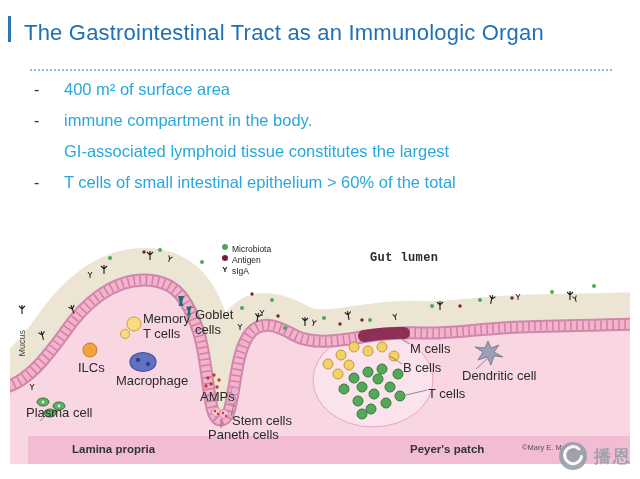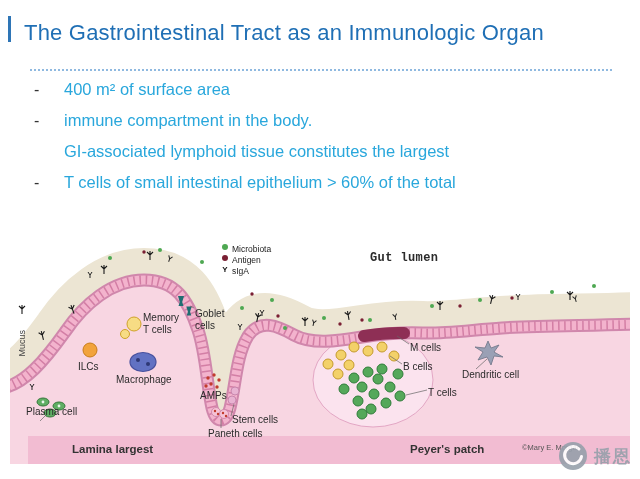--- a/index.html
+++ b/index.html
@@ -11,21 +11,21 @@
 
   .bullets{position:absolute;left:34px;top:74px;width:575px;}
   .bullet{display:flex;}
   .bullet .marker{width:30px;color:#333;font-size:16px;line-height:31px;}
   .bullet .btext{flex:1;color:#29a7dc;font-size:16.5px;}
   .bullet .bline{line-height:31px;}
 
   .diagram{position:absolute;left:10px;top:238px;width:620px;height:230px;}
   .diagram svg{position:absolute;left:0;top:0;}
 
-  .dl{position:absolute;font-size:10px;color:#2b2b2b;line-height:1.15;white-space:nowrap;}
+  .dl{position:absolute;font-size:13px;color:#2b2b2b;line-height:1.15;white-space:nowrap;}
   .dl.wrap{white-space:normal;}
   .dl.big{font-size:11.5px;font-weight:bold;color:#333;}
   .dl.credit{font-size:7.5px;color:#555;}
   .dl.gutlumen{font-size:12px;font-weight:bold;color:#2b2b2b;letter-spacing:.4px;}
   .dl.mucus{transform:rotate(-90deg);transform-origin:center;color:#444;font-size:9px;}
 
   .legend{position:absolute;left:212px;top:6px;}
   .lrow{display:flex;align-items:flex-start;gap:4px;height:11px;font-size:8.5px;color:#222;}
   .dot{width:6px;height:6px;border-radius:50%;}
   .dot.green{background:#4ea852;}
@@ -246,21 +246,21 @@
     <div class="dl" style="left:68px;top:123px;">ILCs</div>
     <div class="dl" style="left:106px;top:136px;">Macrophage</div>
     <div class="dl" style="left:190px;top:152px;">AMPs</div>
     <div class="dl" style="left:222px;top:176px;">Stem cells</div>
     <div class="dl" style="left:198px;top:190px;">Paneth cells</div>
     <div class="dl" style="left:16px;top:168px;">Plasma cell</div>
     <div class="dl" style="left:400px;top:104px;">M cells</div>
     <div class="dl" style="left:393px;top:123px;">B cells</div>
     <div class="dl" style="left:418px;top:149px;">T cells</div>
     <div class="dl" style="left:452px;top:131px;">Dendritic cell</div>
-    <div class="dl big" style="left:62px;top:205px;">Lamina largest</div>
+    <div class="dl big" style="left:62px;top:205px;">Lamina propria</div>
     <div class="dl big" style="left:400px;top:205px;">Peyer's patch</div>
     <div class="dl credit" style="left:512px;top:206px;">©Mary E. Morgan</div>
   </div>
 
   <div class="watermark">
     <svg width="30" height="30" viewBox="0 0 30 30">
       <circle cx="15" cy="15" r="14" fill="#97a0ab"></circle>
       <path d="M21 8 A8.5 8.5 0 1 0 23.5 15.5" stroke="#ffffff" stroke-width="3" fill="none" stroke-linecap="round"></path>
     </svg>
     <span class="wm-text">播恩</span>

